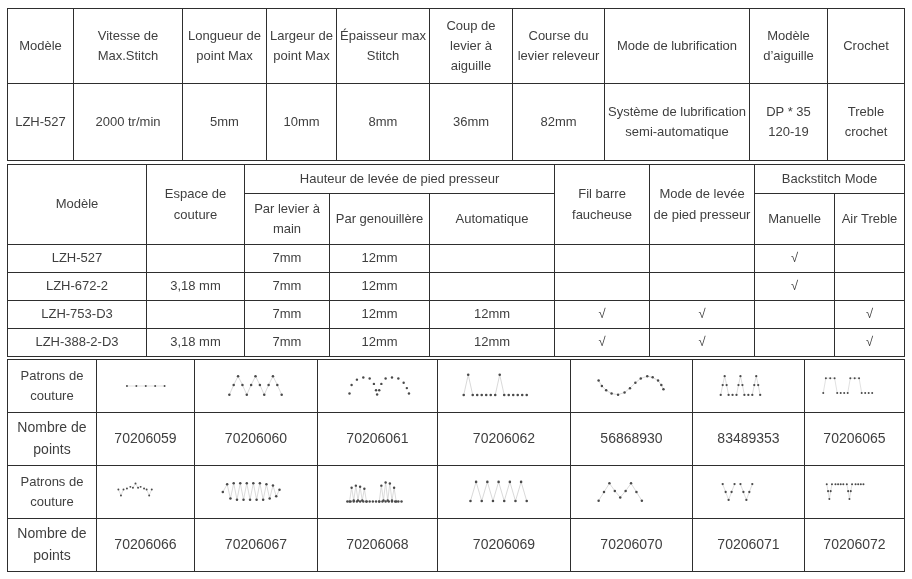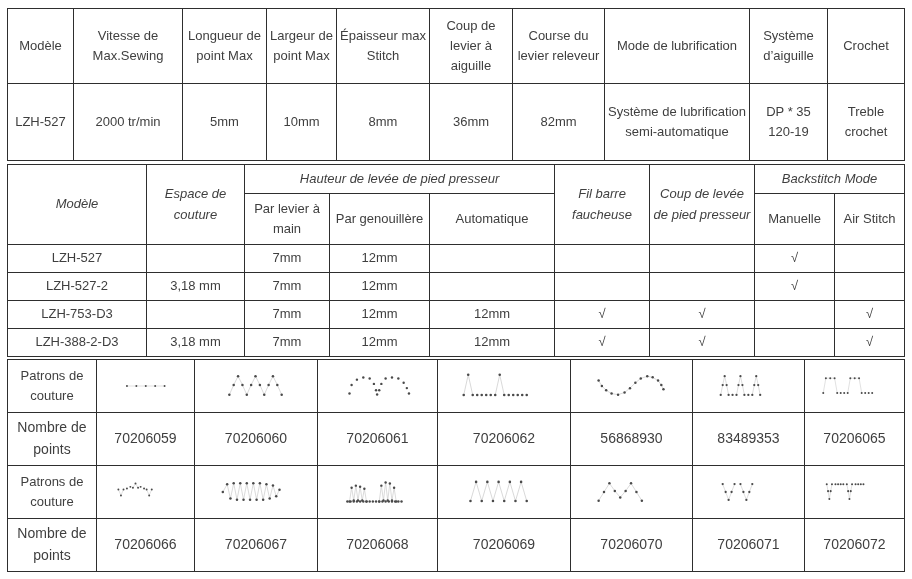--- a/index.html
+++ b/index.html
@@ -5,21 +5,21 @@
   html,body{margin:0;padding:0;background:#ffffff;}
   body{font-family:"Liberation Sans","DejaVu Sans",sans-serif;color:#3f3f3f;}
   .wrap{padding:8px 7px;width:897px;}
   table{border-collapse:collapse;table-layout:fixed;width:897px;background:#fff;}
   td,th{border:1px solid #2e2e2e;font-weight:normal;text-align:center;vertical-align:middle;
         font-size:13px;line-height:1.55;padding:2px 3px;overflow:hidden;word-wrap:break-word;}
   .t2{margin-top:3px;}
   .t3{margin-top:2px;}
   .t1 .hrow td{height:70px;}
   .t1 .drow td{height:72px;}
-  .t2 .grow td{height:24px;font-style:italic;}
+  .t2 .grow td{height:24px;}
   .t2 .srow td{height:46px;}
   .t2 .drow td{height:23px;}
   .t3 .prow td{height:48px;}
   .t3 .nrow td{height:48px;font-size:14px;}
   svg.pat{width:94%;height:36px;display:block;margin:0 auto;}
 </style>
 </head>
 <body>
 
 <div class="wrap">
@@ -33,28 +33,28 @@
       <col style="width:93px">
         <col style="width:83px">
         <col style="width:92px">
         <col style="width:145px">
       <col style="width:78px">
         <col style="width:77px">
     </colgroup>
     <tbody>
         <tr class="hrow">
       <td>Modèle</td>
-      <td>Vitesse de Max.Sewing</td>
+      <td>Vitesse de Max.Stitch</td>
       <td>Longueur de point Max</td>
       <td>Largeur de point Max</td>
       <td>Épaisseur max Stitch</td>
       <td>Coup de levier à aiguille</td>
       <td>Course du levier releveur</td>
       <td>Mode de lubrification</td>
-      <td>Système d’aiguille</td>
+      <td>Modèle d’aiguille</td>
       <td>Crochet</td>
     </tr>
     <tr class="drow">
       <td>LZH-527</td>
       <td>2000 tr/min</td>
       <td>5mm</td>
       <td>10mm</td>
       <td>8mm</td>
       <td>36mm</td>
       <td>82mm</td>
@@ -76,43 +76,43 @@
         <col style="width:105px">
         <col style="width:80px">
       <col style="width:70px">
     </colgroup>
     <tbody>
         <tr class="grow">
       <td rowspan="2">Modèle</td>
       <td rowspan="2">Espace de couture</td>
       <td colspan="3">Hauteur de levée de pied presseur</td>
       <td rowspan="2">Fil barre faucheuse</td>
-      <td rowspan="2">Coup de levée de pied presseur</td>
+      <td rowspan="2">Mode de levée de pied presseur</td>
       <td colspan="2">Backstitch Mode</td>
     </tr>
     <tr class="srow">
       <td>Par levier à main</td>
       <td>Par genouillère</td>
       <td>Automatique</td>
       <td>Manuelle</td>
-      <td>Air Stitch</td>
+      <td>Air Treble</td>
     </tr>
     <tr class="drow">
       <td>LZH-527</td>
       <td></td>
       <td>7mm</td>
       <td>12mm</td>
       <td></td>
       <td></td>
       <td></td>
       <td>√</td>
       <td></td>
     </tr>
     <tr class="drow">
-      <td>LZH-527-2</td>
+      <td>LZH-672-2</td>
       <td>3,18 mm</td>
       <td>7mm</td>
       <td>12mm</td>
       <td></td>
       <td></td>
       <td></td>
       <td>√</td>
       <td></td>
     </tr>
     <tr class="drow">

